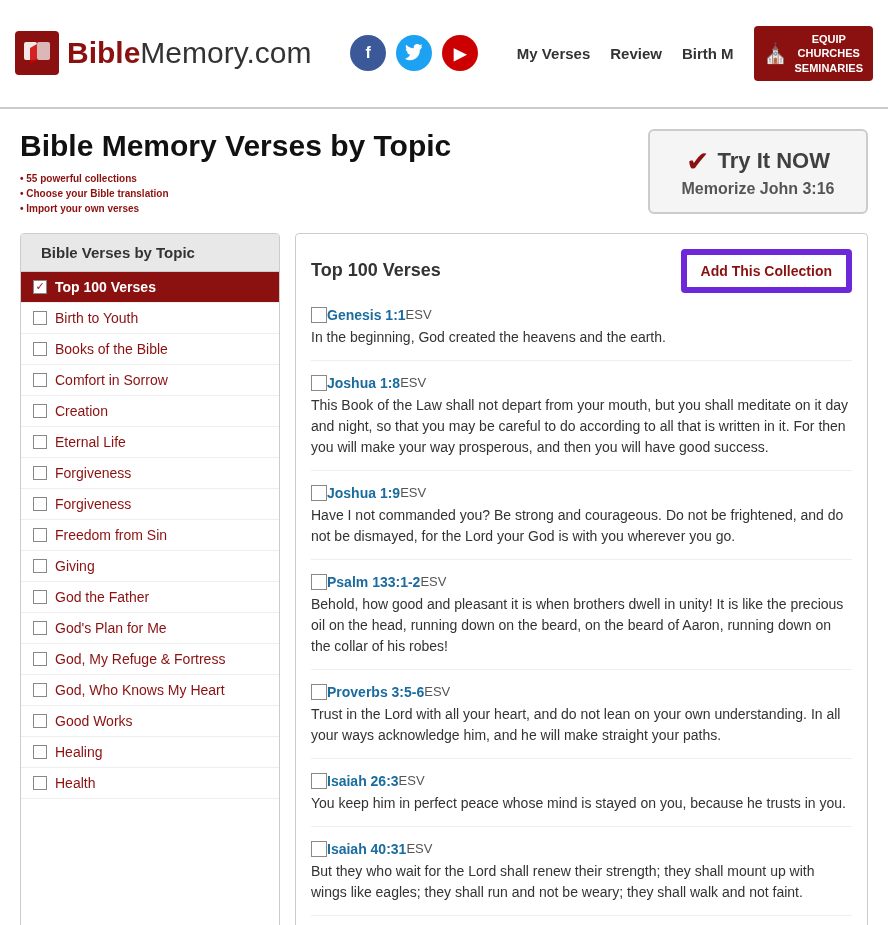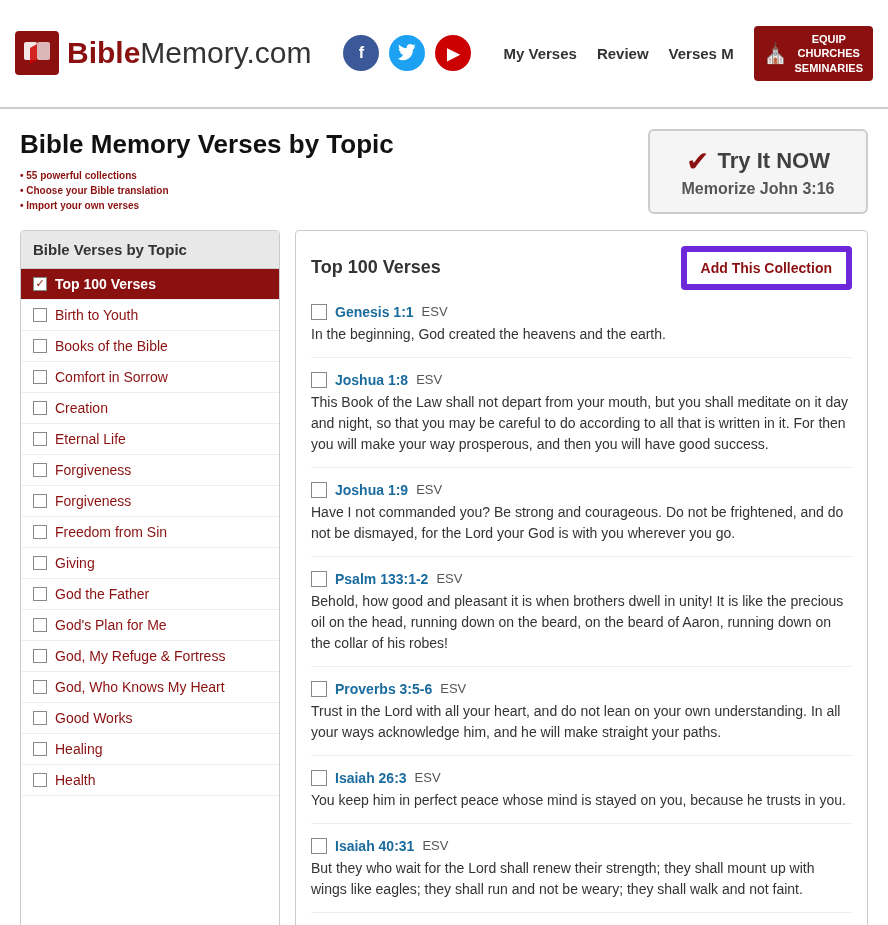--- a/index.html
+++ b/index.html
@@ -88,21 +88,21 @@
     }
 
     
     .hero {
       padding: 20px 20px 15px 20px;
       display: flex;
       align-items: flex-start;
       justify-content: space-between;
     }
     .hero-left h1 {
-      font-size: 26px;
+      font-size: 30px;
       font-weight: bold;
       color: #111;
       margin-bottom: 10px;
     }
     .hero-left ul {
       list-style: none;
       padding: 0;
     }
     .hero-left ul li {
       font-size: 10px;
@@ -156,21 +156,21 @@
     
     .sidebar {
       width: 260px;
       min-width: 260px;
       border: 1px solid #ccc;
       border-radius: 4px;
       overflow: hidden;
     }
     .sidebar-header {
       background: #e8e8e8;
-      padding: 10px 12px;
+      padding: 10px 20px;
       font-size: 15px;
       font-weight: bold;
       color: #333;
       border-bottom: 1px solid #ccc;
     }
     .sidebar-item {
       display: flex;
       align-items: center;
       padding: 7px 12px;
       font-size: 14px;
@@ -243,21 +243,20 @@
       padding-bottom: 12px;
       border-bottom: 1px solid #eee;
     }
     .verse-item:last-child {
       border-bottom: none;
       margin-bottom: 0;
     }
     .verse-ref-line {
       display: flex;
       align-items: center;
-      gap: 8px;
       margin-bottom: 4px;
     }
     .verse-checkbox {
       width: 16px;
       height: 16px;
       border: 1px solid #888;
       background: white;
       flex-shrink: 0;
     }
     .verse-ref {
@@ -297,21 +296,21 @@
     <a class="social-btn social-tw" href="#">
       <svg width="18" height="18" viewBox="0 0 24 24" fill="white">
           <path d="M23 3a10.9 10.9 0 01-3.14 1.53A4.48 4.48 0 0022.43.36a9.09 9.09 0 01-2.88 1.1A4.52 4.52 0 0016.11 0c-2.5 0-4.52 2.03-4.52 4.52 0 .35.04.7.1 1.03C7.69 5.37 4.07 3.58 1.64.9a4.52 4.52 0 00-.61 2.27c0 1.57.8 2.95 2.01 3.76a4.5 4.5 0 01-2.05-.57v.06c0 2.19 1.56 4.02 3.63 4.43a4.52 4.52 0 01-2.04.08 4.53 4.53 0 004.22 3.14A9.07 9.07 0 010 19.54a12.8 12.8 0 006.92 2.03c8.3 0 12.85-6.88 12.85-12.85 0-.2 0-.39-.01-.58A9.17 9.17 0 0023 3z"></path>
         </svg>
     </a>
     <a class="social-btn social-yt" href="#">▶</a>
   </div>
   <div class="header-right">
     <a class="header-nav-link" href="#">My Verses</a>
     <a class="header-nav-link" href="#">Review</a>
-    <a class="header-nav-link" href="#">Verses M</a>
+    <a class="header-nav-link" href="#">Birth M</a>
     <div class="equip-badge">
       <span class="equip-badge-icon">⛪</span>
       <div>
         <div>EQUIP</div>
         <div>CHURCHES</div>
         <div>SEMINARIES</div>
       </div>
     </div>
   </div>
 </header>

